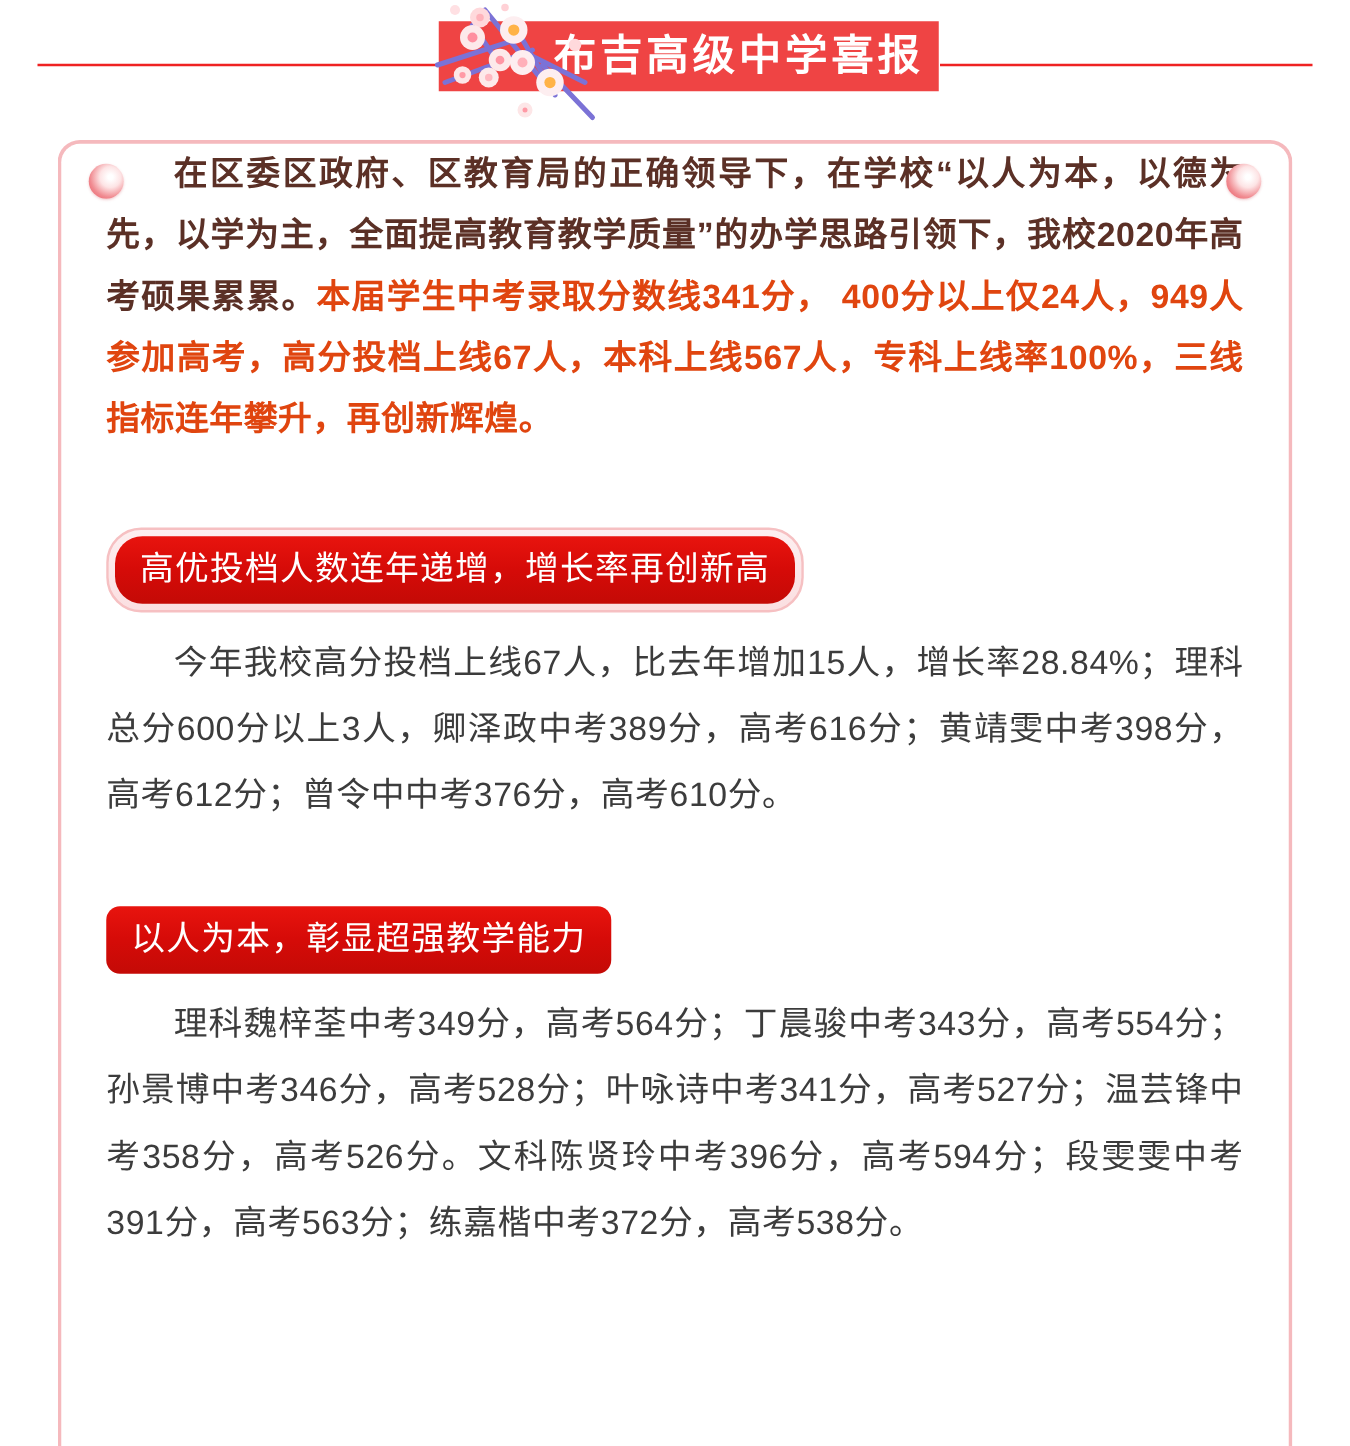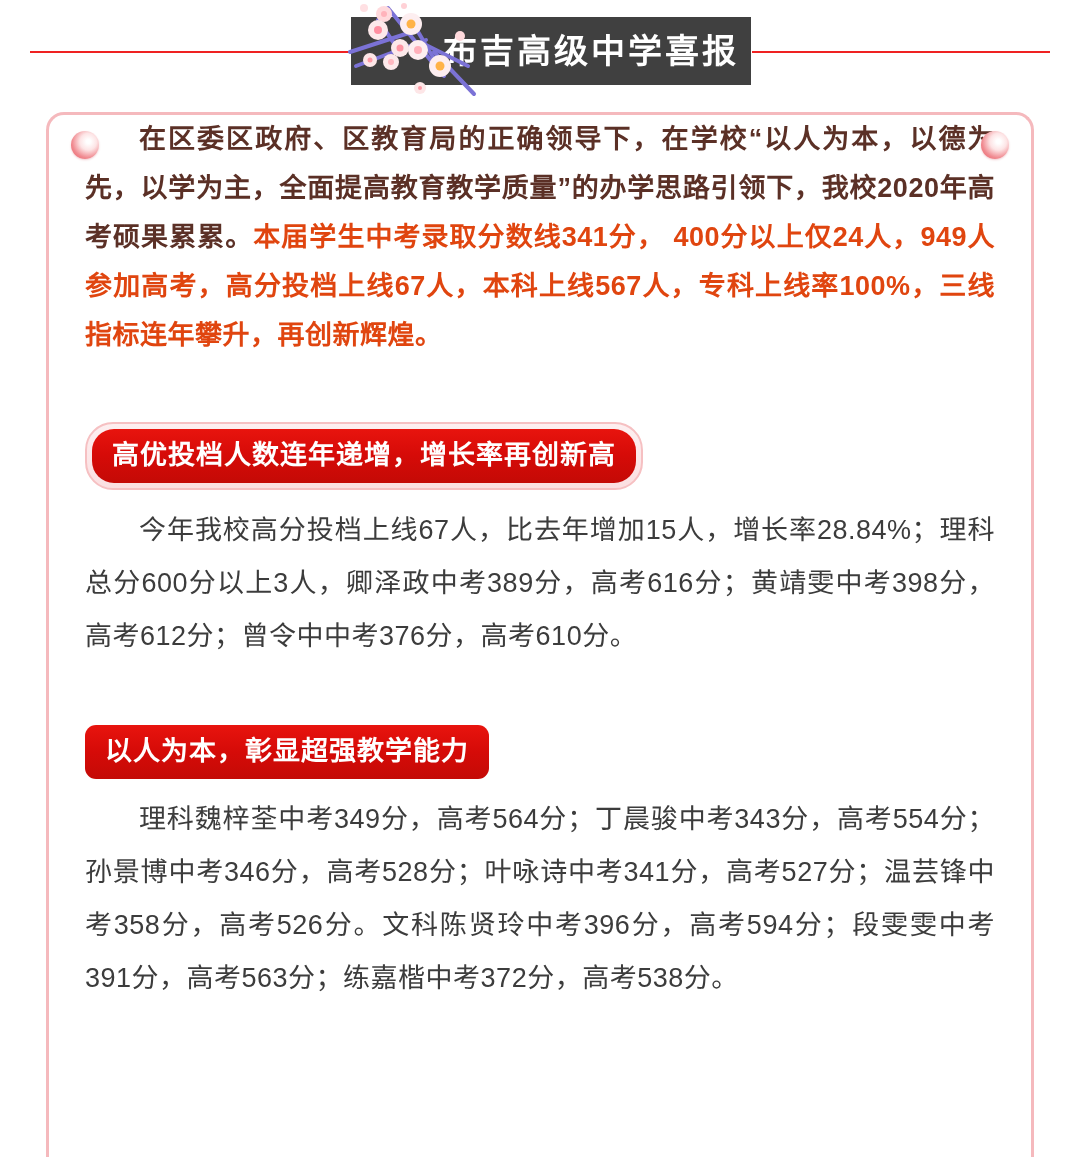--- a/index.html
+++ b/index.html
@@ -32,22 +32,22 @@
     background: #ef2222;
   }
   .rule-left  { left: 30px;  width: 320px; }
   .rule-right { left: 752px; width: 298px; }
 
   .banner {
     position: absolute;
     left: 351px;
     top: 17px;
     width: 400px;
-    height: 68px;
-    background: #404040;
+    height: 56px;
+    background: #ef4444;
     display: flex;
     align-items: center;
     justify-content: flex-end;
     padding-right: 12px;
     z-index: 3;
   }
   .banner-title {
     color: #ffffff;
     font-size: 34px;
     font-weight: bold;
@@ -130,21 +130,21 @@
     padding: 5px;
     border: 2px solid #f6c0c2;
     border-radius: 28px;
     background: linear-gradient(180deg,#fdeff0 0%, #fbdfe1 100%);
   }
   .badge {
     display: block;
     background: linear-gradient(180deg, #e8140e 0%, #d60b08 48%, #c40a06 100%);
     color: #ffffff;
     font-size: 27px;
-    font-weight: bold;
+    font-weight: normal;
     letter-spacing: 1px;
     line-height: 1;
     padding: 13px 20px 14px 20px;
     border-radius: 22px;
     white-space: nowrap;
   }
   .badge-wrap.plain .badge { border-radius: 11px; }
 </style>
 </head>
 <body>

